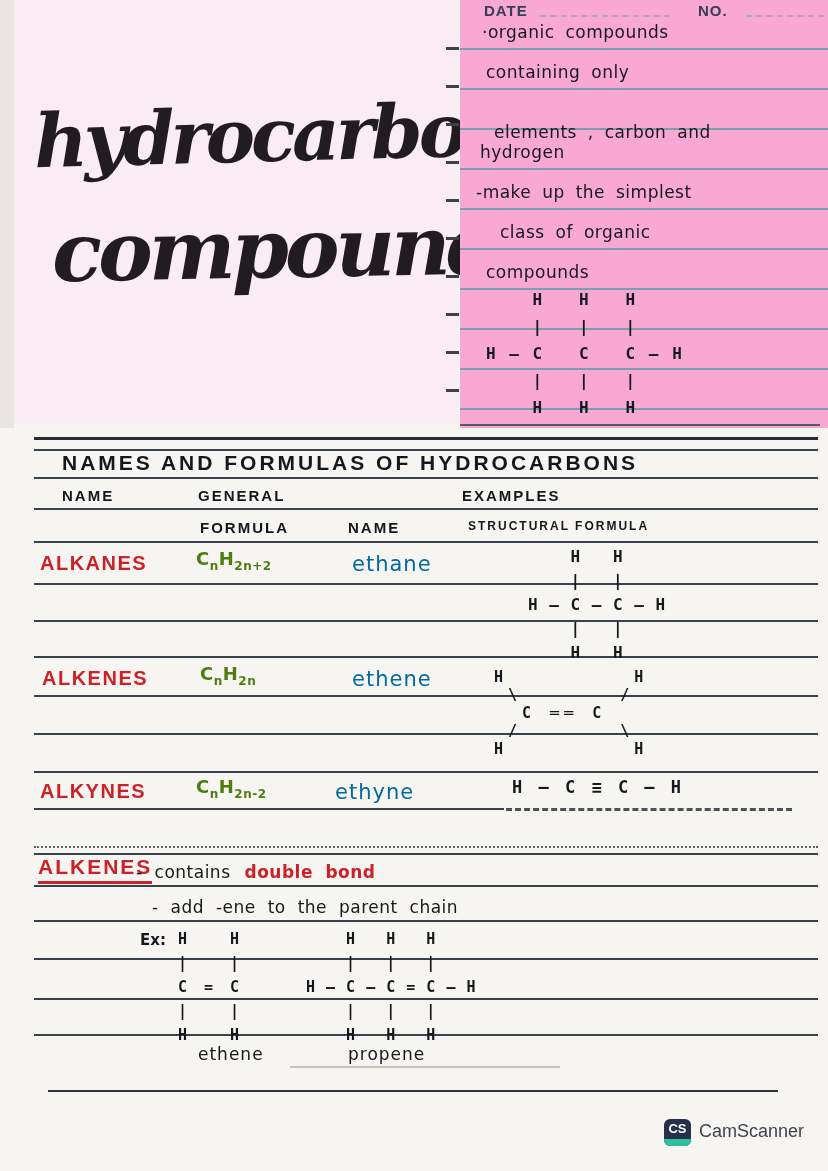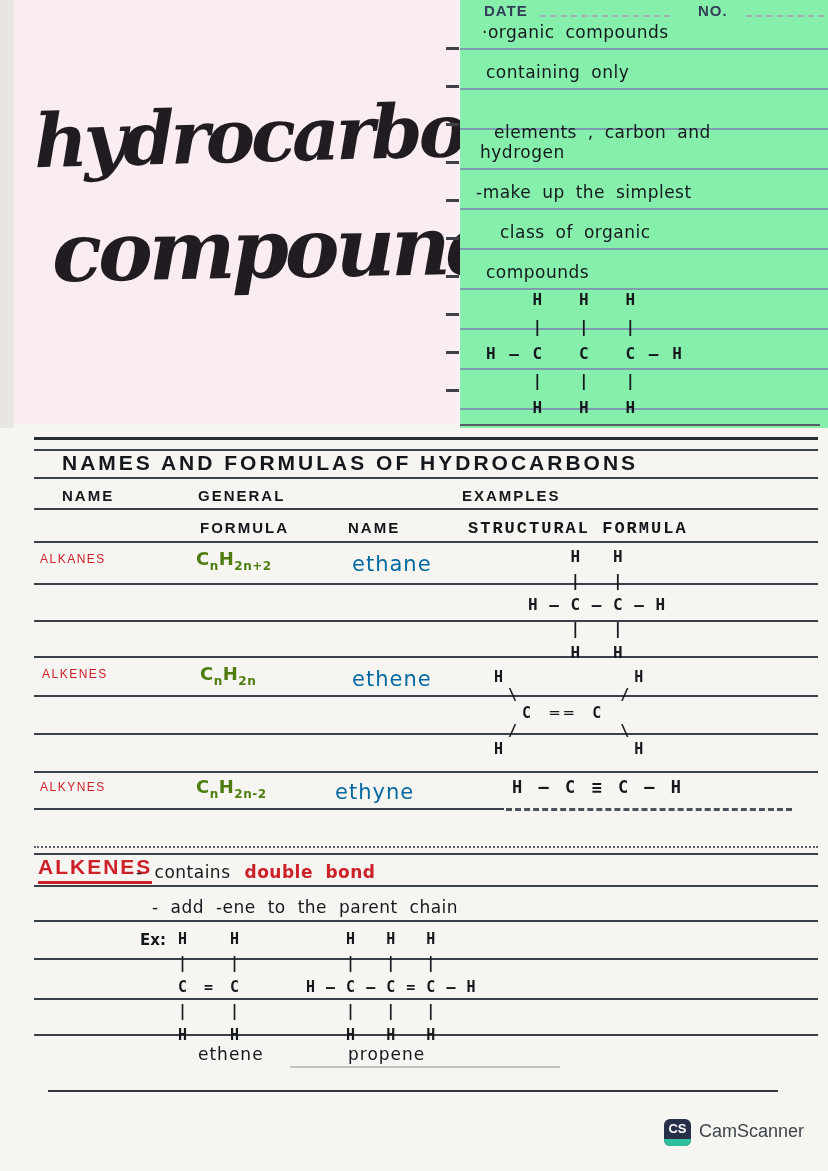--- a/index.html
+++ b/index.html
@@ -14,21 +14,21 @@
   .page{position:relative;width:828px;height:1171px;background:#f7f5f2;overflow:hidden;margin:0 auto;}
   .edge-strip{position:absolute;left:0;top:0;width:14px;height:428px;background:#e8e5e2;}
 
   
   .pink-block{position:absolute;left:14px;top:0;width:444px;height:424px;background:#f9edf3;}
   .callig{position:absolute;font-family:"DejaVu Serif",serif;font-style:italic;font-weight:bold;color:#211c21;white-space:nowrap;}
   .callig.l1{left:20px;top:92px;font-size:74px;letter-spacing:-4px;transform:rotate(-1.5deg);}
   .callig.l2{left:38px;top:200px;font-size:82px;letter-spacing:-4px;transform:rotate(-1deg);}
 
   
-  .note-area{position:absolute;left:460px;top:0;width:368px;height:428px;background:#86efac;}
+  .note-area{position:absolute;left:460px;top:0;width:368px;height:428px;background:#f9a8d4;}
   .ruling{position:absolute;left:0;right:0;top:10px;height:404px;
     background:repeating-linear-gradient(to bottom,transparent 0,transparent 38px,var(--line-blue) 38px,var(--line-blue) 40px);}
   .ticks{position:absolute;left:446px;top:12px;width:13px;height:408px;z-index:3;
     background:repeating-linear-gradient(to bottom,transparent 0,transparent 35px,#3d4147 35px,#3d4147 38px);}
   .note-hdr{position:absolute;top:2px;font-weight:bold;font-size:15px;letter-spacing:1px;color:#333d58;font-family:"Liberation Sans",sans-serif;}
   .hdr-dash{position:absolute;top:15px;border-top:2px dashed #a8adb3;}
   .nline{position:absolute;font-size:17px;letter-spacing:.5px;word-spacing:5px;color:#15181c;white-space:nowrap;}
   .structure{position:absolute;font-family:"DejaVu Sans Mono",monospace;font-weight:bold;white-space:pre;color:#15181c;}
   .note-bottom{position:absolute;left:460px;top:424px;width:360px;height:2px;background:#565c62;}
 
@@ -36,21 +36,21 @@
   .rule{position:absolute;left:34px;width:784px;height:2px;background:var(--rule-dark);}
   .rule.thick{height:3px;background:#272d34;}
   .rule.dotted{background:none;border-top:2px dotted #5a626b;height:0;}
   .rule.faint{background:#c7c2b9;}
   .rule.dashedpart{background:none;border-top:3px dashed #4a525b;height:0;}
 
   
   .caps{position:absolute;font-family:"Liberation Sans",sans-serif;font-weight:bold;color:#14171b;white-space:nowrap;}
   .tbl-title{font-size:21px;letter-spacing:3px;}
   .colhdr{font-size:15px;letter-spacing:2px;}
-  .row-name{position:absolute;font-family:"Liberation Sans",sans-serif;font-weight:normal;font-size:12px;letter-spacing:1.5px;color:var(--accent-red);white-space:nowrap;}
+  .row-name{position:absolute;font-family:"Liberation Sans",sans-serif;font-weight:bold;font-size:20px;letter-spacing:1.5px;color:var(--accent-red);white-space:nowrap;}
   .formula{position:absolute;font-size:18px;font-weight:bold;letter-spacing:.5px;color:#4d7c0f;white-space:nowrap;}
   .formula sub{font-size:12px;font-weight:bold;}
   .example{position:absolute;font-size:21px;letter-spacing:1px;color:#0369a1;white-space:nowrap;}
 
   
   .alkenes-h{position:absolute;left:38px;top:855px;font-family:"Liberation Sans",sans-serif;font-weight:bold;font-size:21px;letter-spacing:2px;color:var(--accent-red);border-bottom:3px solid var(--accent-red);padding-bottom:2px;}
   .bullet-line{position:absolute;font-size:17px;letter-spacing:.5px;word-spacing:6px;color:#15181c;white-space:nowrap;}
   .red-inline{color:var(--accent-red);font-weight:bold;margin-left:14px;}
   .ex-label{position:absolute;font-size:15px;font-weight:bold;color:#15181c;}
   .struct-label{position:absolute;font-size:17px;letter-spacing:1px;color:#15181c;}
@@ -110,21 +110,21 @@
   <div class="rule" style="top:771px;"></div>
   <div class="rule" style="top:808px;width:470px;"></div>
   <div class="rule dashedpart" style="top:808px;left:506px;width:286px;"></div>
 
   <div class="caps tbl-title" style="left:62px;top:451px;">NAMES AND FORMULAS OF HYDROCARBONS</div>
   <div class="caps colhdr" style="left:62px;top:487px;">NAME</div>
   <div class="caps colhdr" style="left:198px;top:487px;">GENERAL</div>
   <div class="caps colhdr" style="left:462px;top:487px;">EXAMPLES</div>
   <div class="caps colhdr" style="left:200px;top:519px;">FORMULA</div>
   <div class="caps colhdr" style="left:348px;top:519px;">NAME</div>
-  <div class="caps colhdr" style="left:468px;top:519px;font-size:17px;font-family:Liberation Mono, monospace;">STRUCTURAL FORMULA</div>
+  <div class="caps colhdr" style="left:468px;top:519px;font-size:12px;">STRUCTURAL FORMULA</div>
 
   <div class="row-name" style="left:40px;top:552px;">ALKANES</div>
   <div class="formula" style="left:196px;top:548px;"><span>C</span><sub>n</sub><span>H</span><sub>2n+2</sub></div>
   <div class="example" style="left:352px;top:552px;">ethane</div>
   <div class="structure" style="left:528px;top:545px;font-size:16px;line-height:24px;letter-spacing:1px;">    H   H
     |   |
 H — C — C — H
     |   |
     H   H</div>
 

